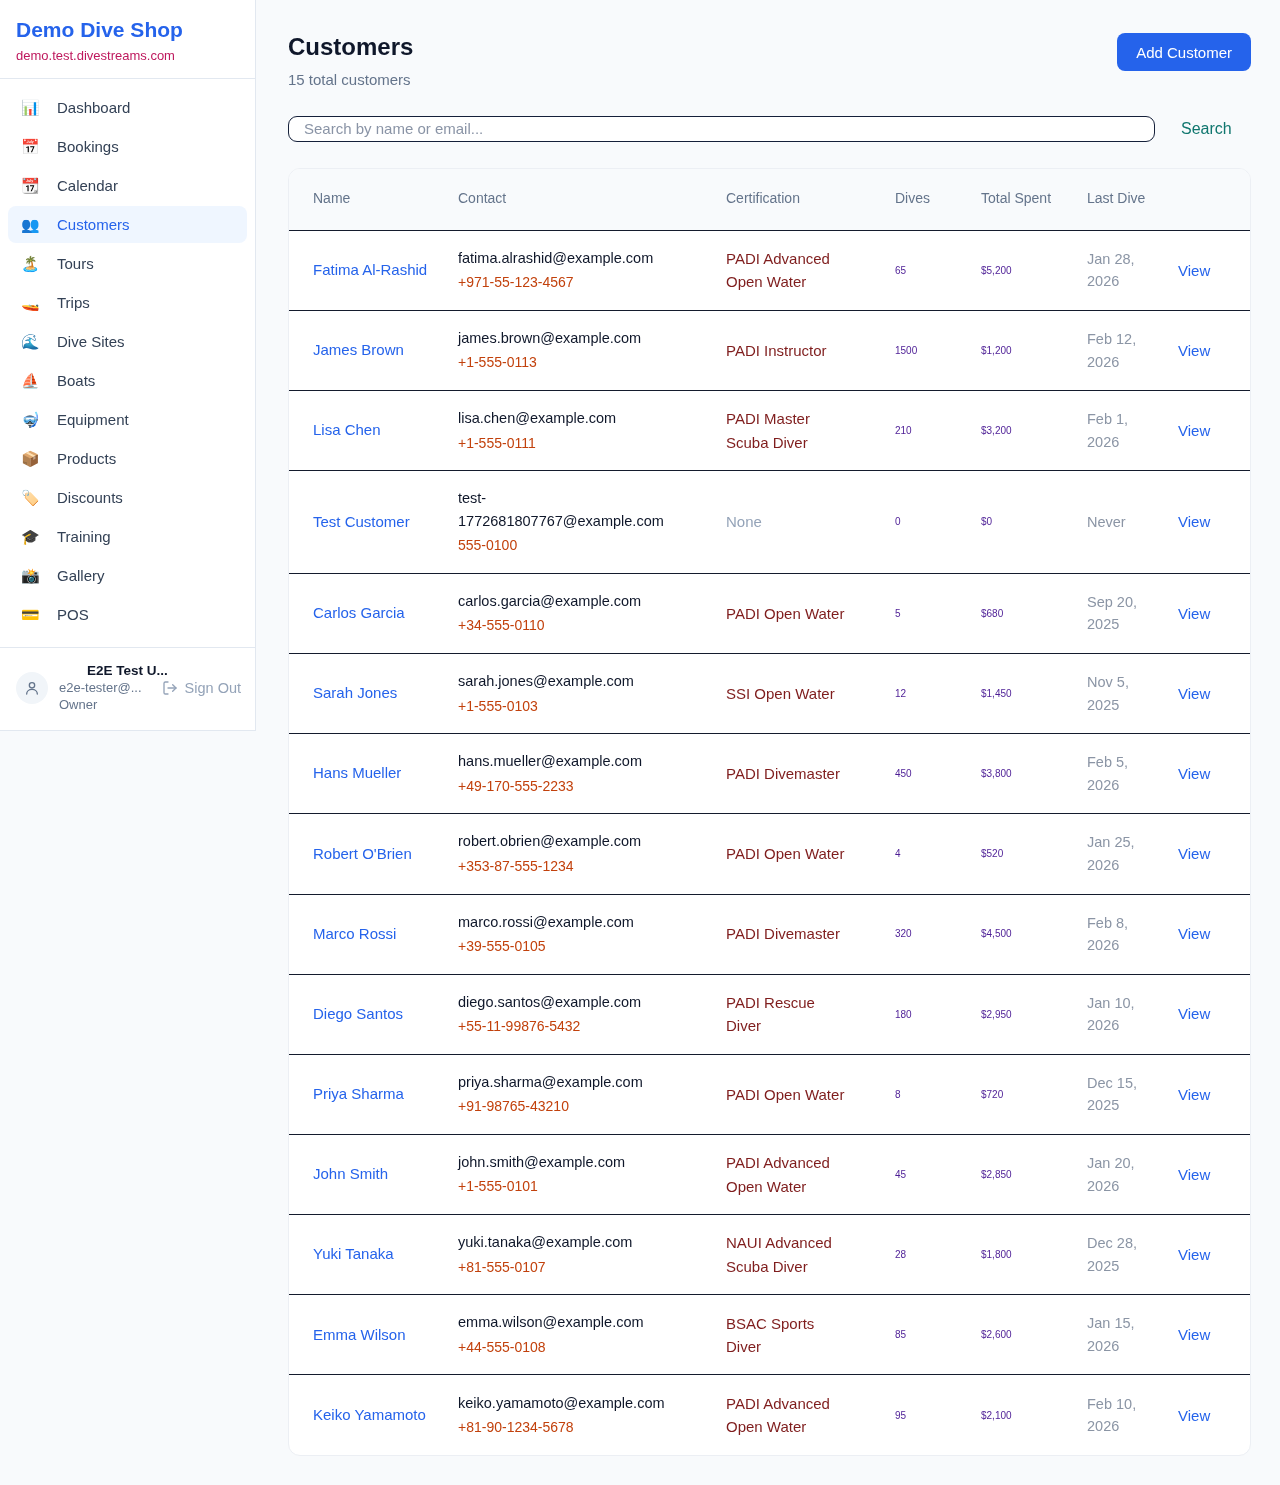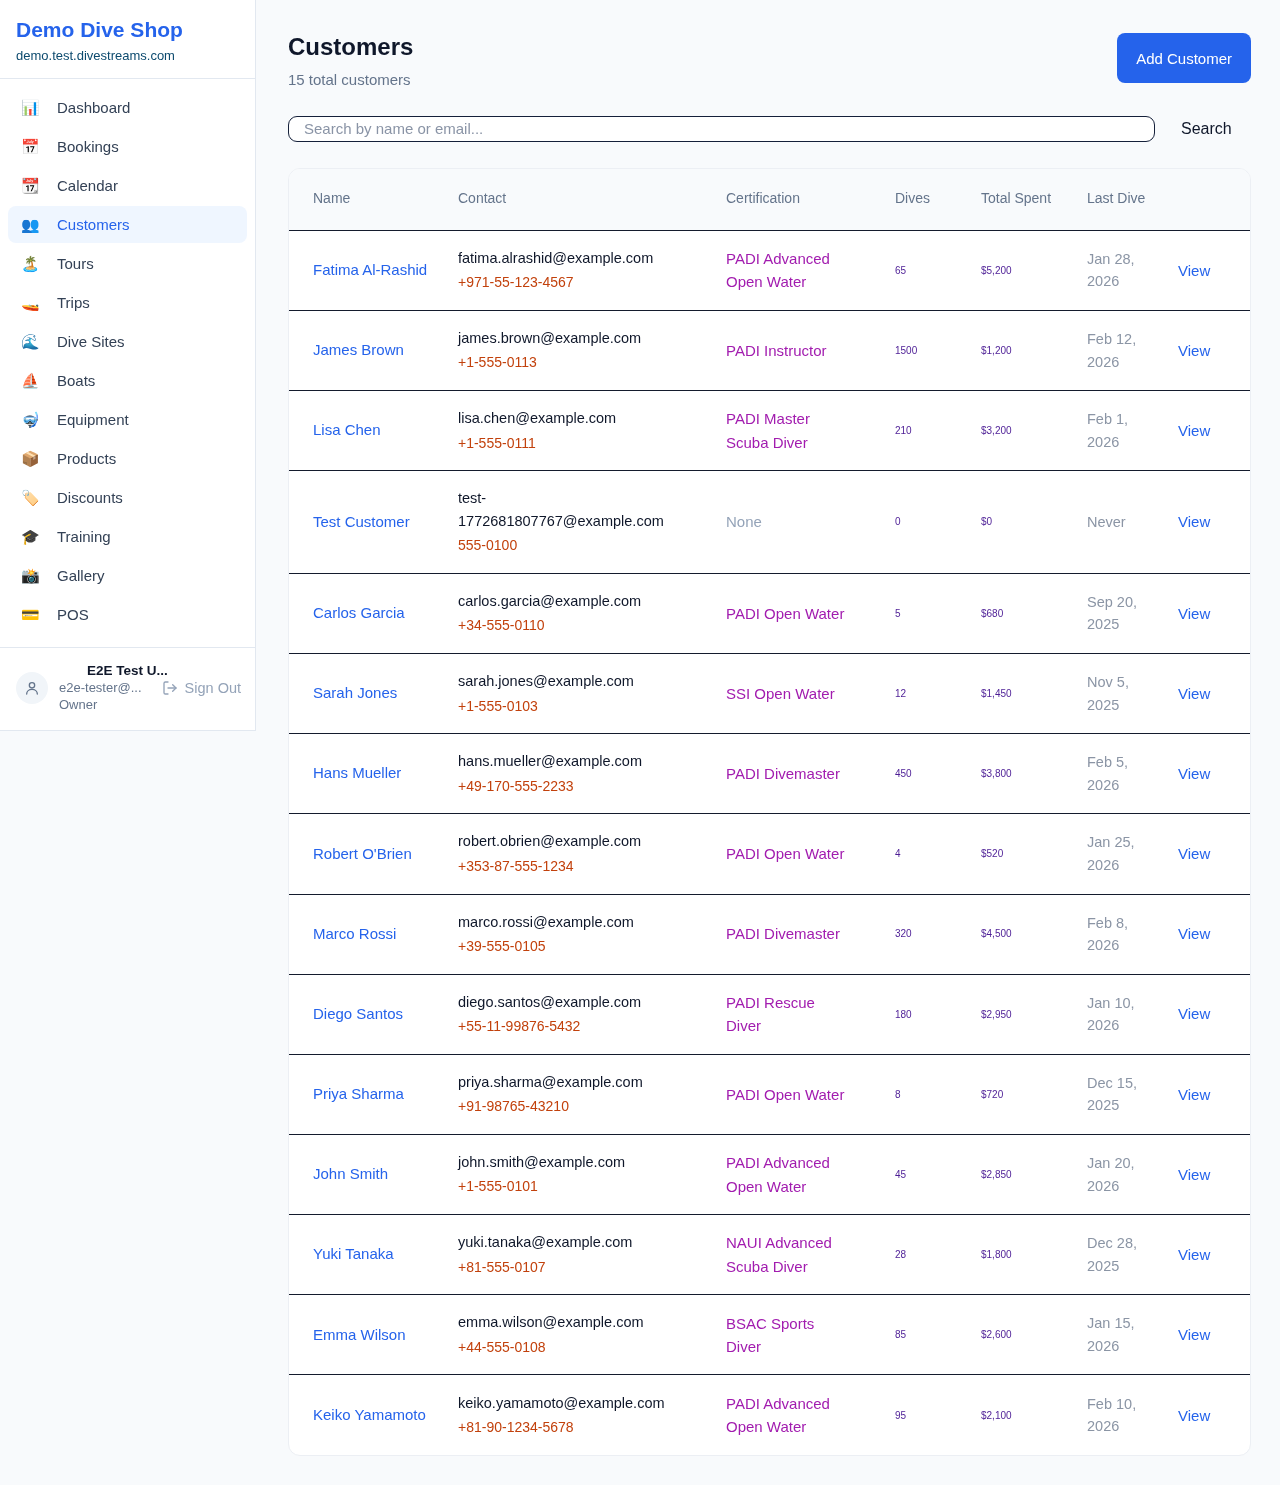--- a/index.html
+++ b/index.html
@@ -15,21 +15,21 @@
 
   
   .sidebar {
     width:256px; min-width:256px;
     background:#ffffff;
     border-right:1px solid #e2e8f0;
     border-bottom:1px solid #e2e8f0;
   }
   .brand { padding:17px 16px 15px; border-bottom:1px solid #e2e8f0; }
   .brand-name { color:#2563eb; font-size:21px; font-weight:bold; line-height:1.2; margin-bottom:6px; }
-  .brand-domain { color:#0c4a6e; font-size:13px; }
+  .brand-domain { color:#be185d; font-size:13px; }
   .nav { padding:10px 8px 12px; }
   .nav-item {
     display:flex; align-items:center; gap:15px;
     padding:10px 12px; margin-bottom:2px;
     border-radius:8px; font-size:15px; color:#334155; cursor:pointer;
   }
   .nav-item.active { background:#eff6ff; color:#2563eb; }
   .nav-icon { width:22px; min-width:22px; text-align:center; font-size:15px; line-height:1; }
   .user-section {
     border-top:1px solid #e2e8f0;
@@ -49,33 +49,33 @@
     color:#94a3b8; font-size:14.5px; cursor:pointer; white-space:nowrap;
   }
 
   
   main { flex:1; padding:33px 31px 25px 32px; }
   .page-header { display:flex; justify-content:space-between; align-items:flex-start; }
   .page-title { font-size:24px; font-weight:bold; color:#0f172a; line-height:1.2; margin-bottom:9px; }
   .page-subtitle { color:#64748b; font-size:15px; }
   .add-btn {
     background:#2563eb; color:#ffffff; border:none; border-radius:8px;
-    height:50px; padding:0 19px; font-size:15px; font-weight:500;
+    height:38px; padding:0 19px; font-size:15px; font-weight:500;
     font-family:"Liberation Sans", sans-serif; cursor:pointer;
   }
   .search-row { display:flex; align-items:center; margin-top:28px; }
   .search-input {
     flex:1; height:26px; max-width:867px;
     border:1px solid #15203a; border-radius:9px;
     padding:0 15px; font-size:15px; color:#0f172a; background:#ffffff;
     font-family:"Liberation Sans", sans-serif; outline:none;
   }
   .search-input::placeholder { color:#8a94a6; }
   .search-btn {
-    background:none; border:none; color:#0f172a; font-size:16px;
+    background:none; border:none; color:#0f766e; font-size:16px;
     font-family:"Liberation Sans", sans-serif; cursor:pointer;
     margin-left:26px; padding:0; flex:0 0 auto; margin-right:17px;
   }
 
   
   .card {
     margin-top:26px; background:#ffffff;
     border:1px solid #eceff4; border-radius:12px;
     overflow:hidden;
   }
@@ -97,21 +97,21 @@
     border-bottom:1px solid #141b2d;
     font-size:14px; line-height:1.55;
     min-height:80px; padding-top:16px; padding-bottom:16px;
   }
   .trow:last-child { border-bottom:none; }
   .cell { padding-right:16px; }
   .c-name a { color:#2563eb; font-size:15px; text-decoration:none; line-height:1.5; }
   .c-contact { padding-right:56px; }
   .c-contact .email { color:#0f172a; font-size:14.5px; margin-bottom:3px; word-wrap:break-word; }
   .c-contact .phone { color:#c2410c; font-size:14px; }
-  .c-cert { color:#a21caf; font-size:15px; padding-right:45px; }
+  .c-cert { color:#7f1d1d; font-size:15px; padding-right:45px; }
   .c-cert.muted { color:#94a3b8; }
   .c-dives, .c-spent { color:#4c1d95; font-size:10px; }
   .c-last { color:#8b95a5; font-size:14.5px; }
   .c-view a { color:#2563eb; font-size:15px; text-decoration:none; }
 </style>
 </head>
 <body>
 
 <div class="layout">
 

